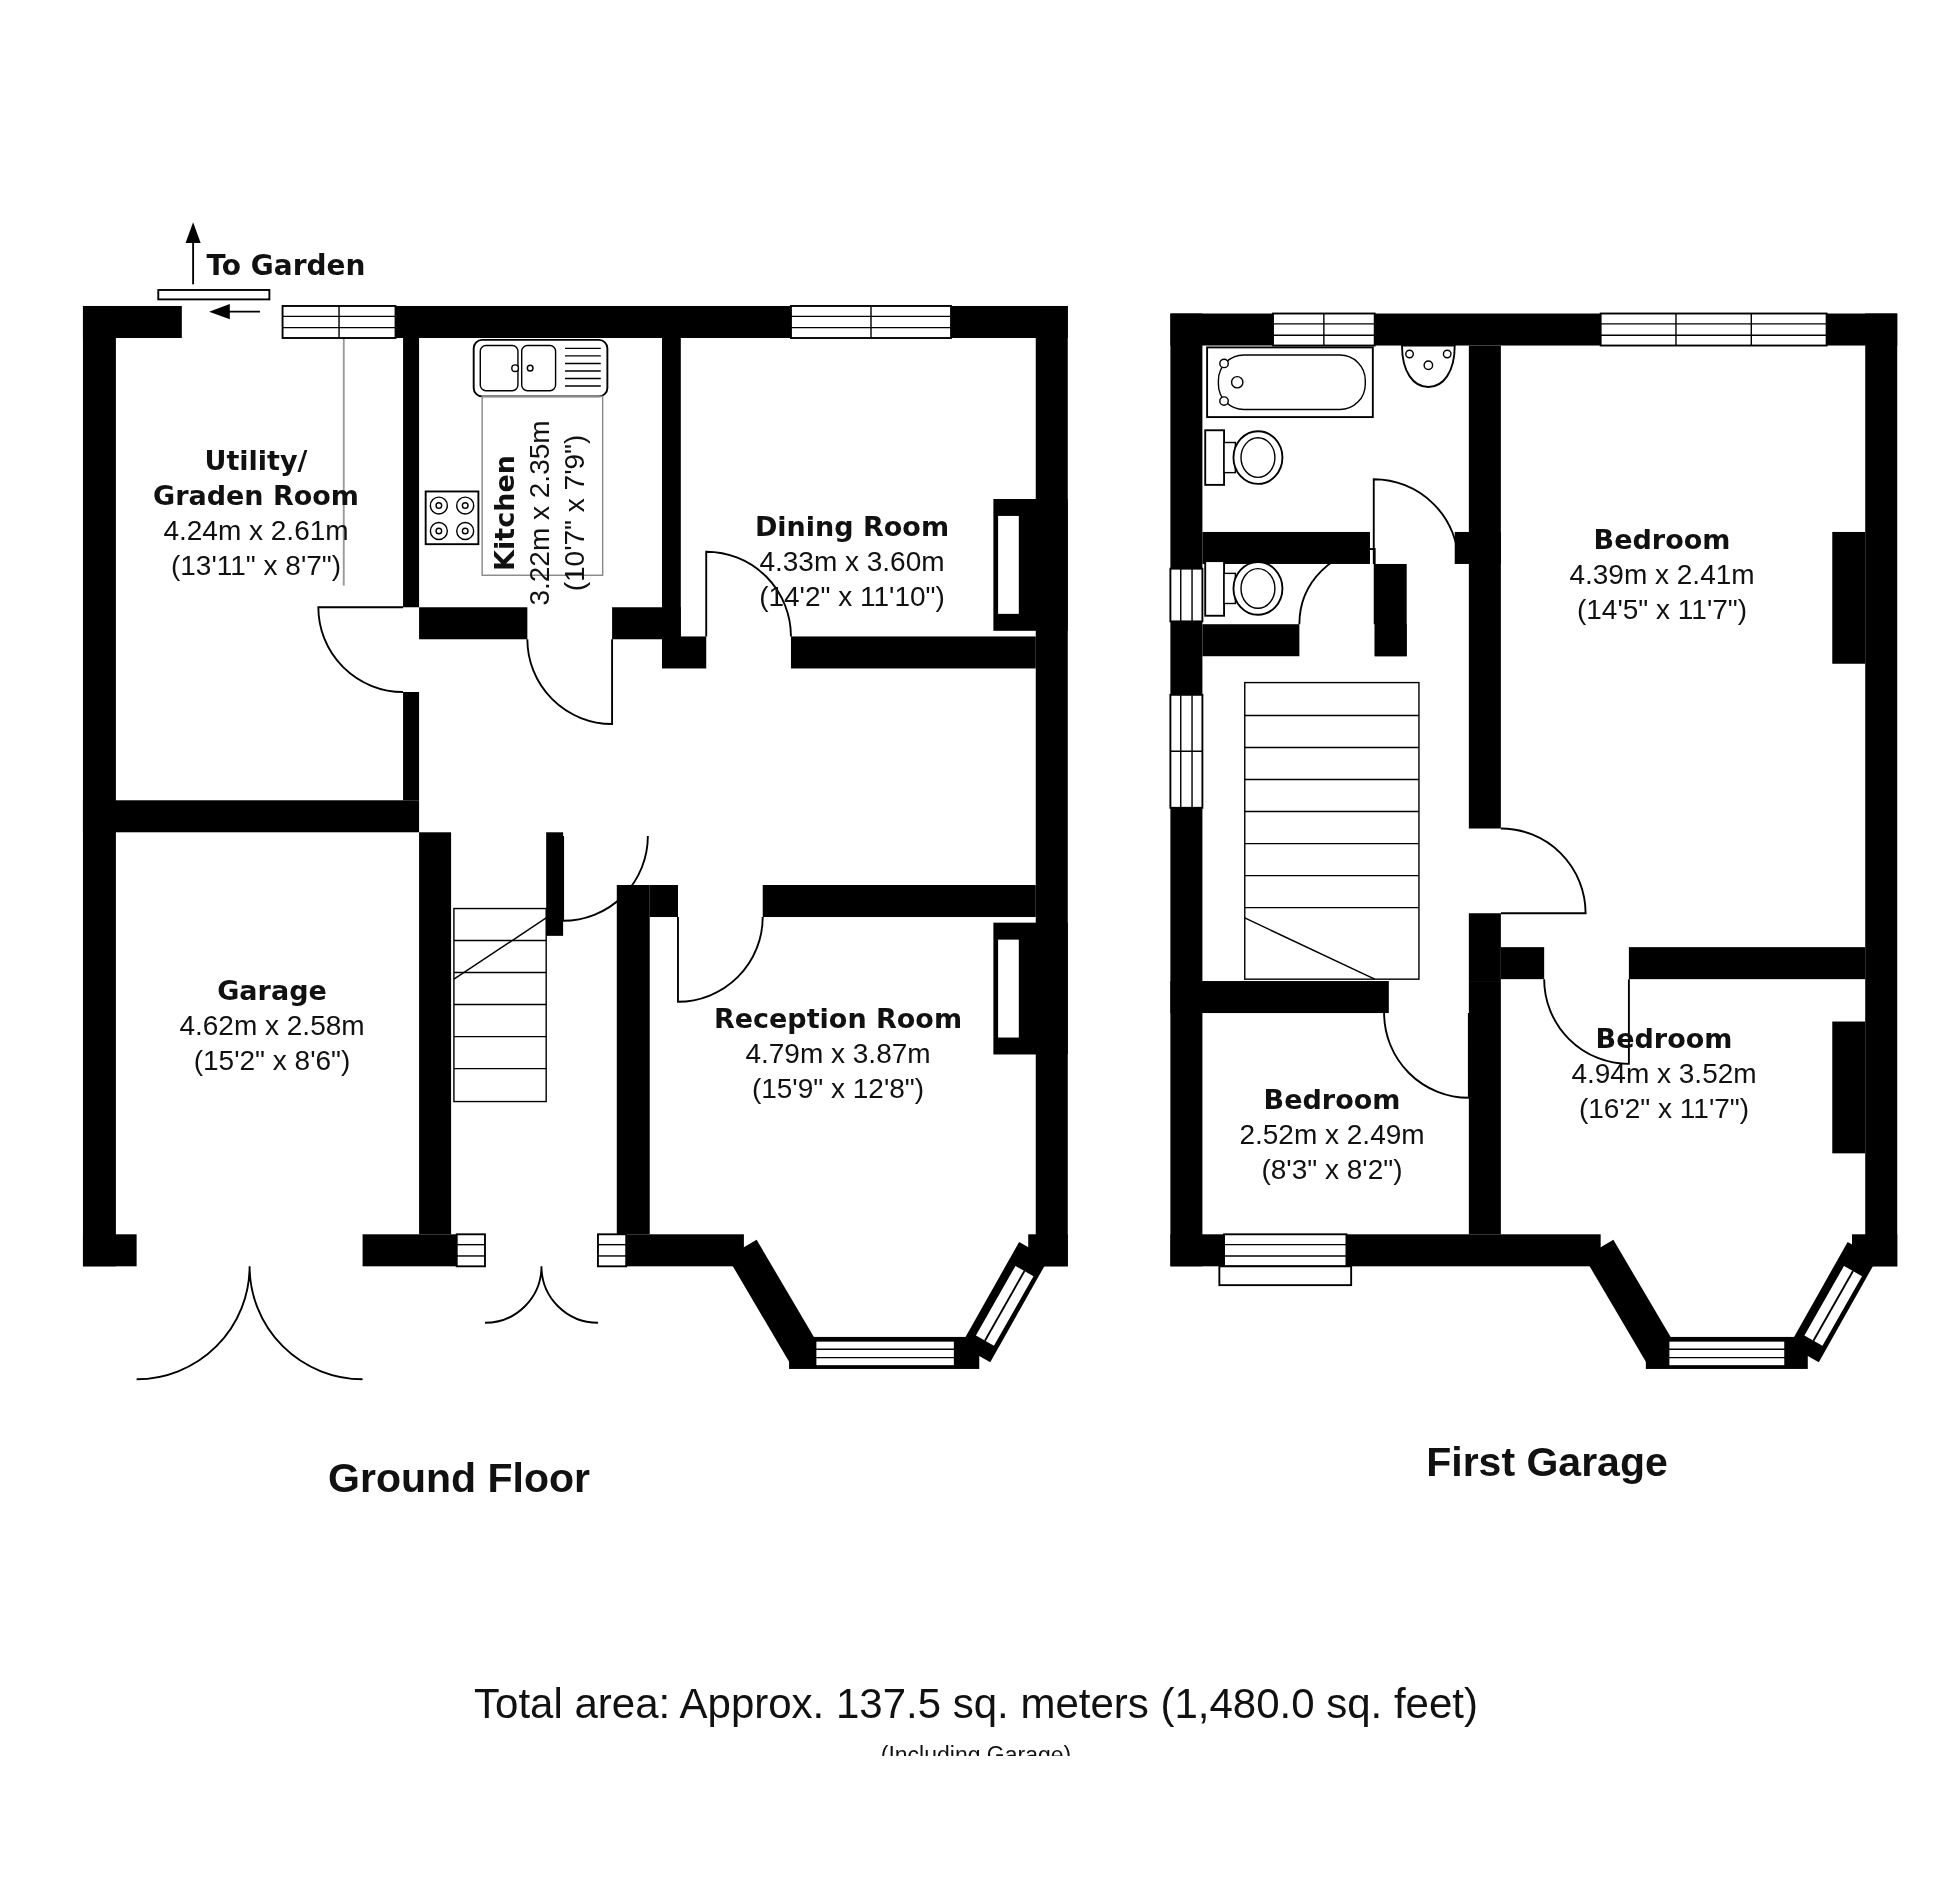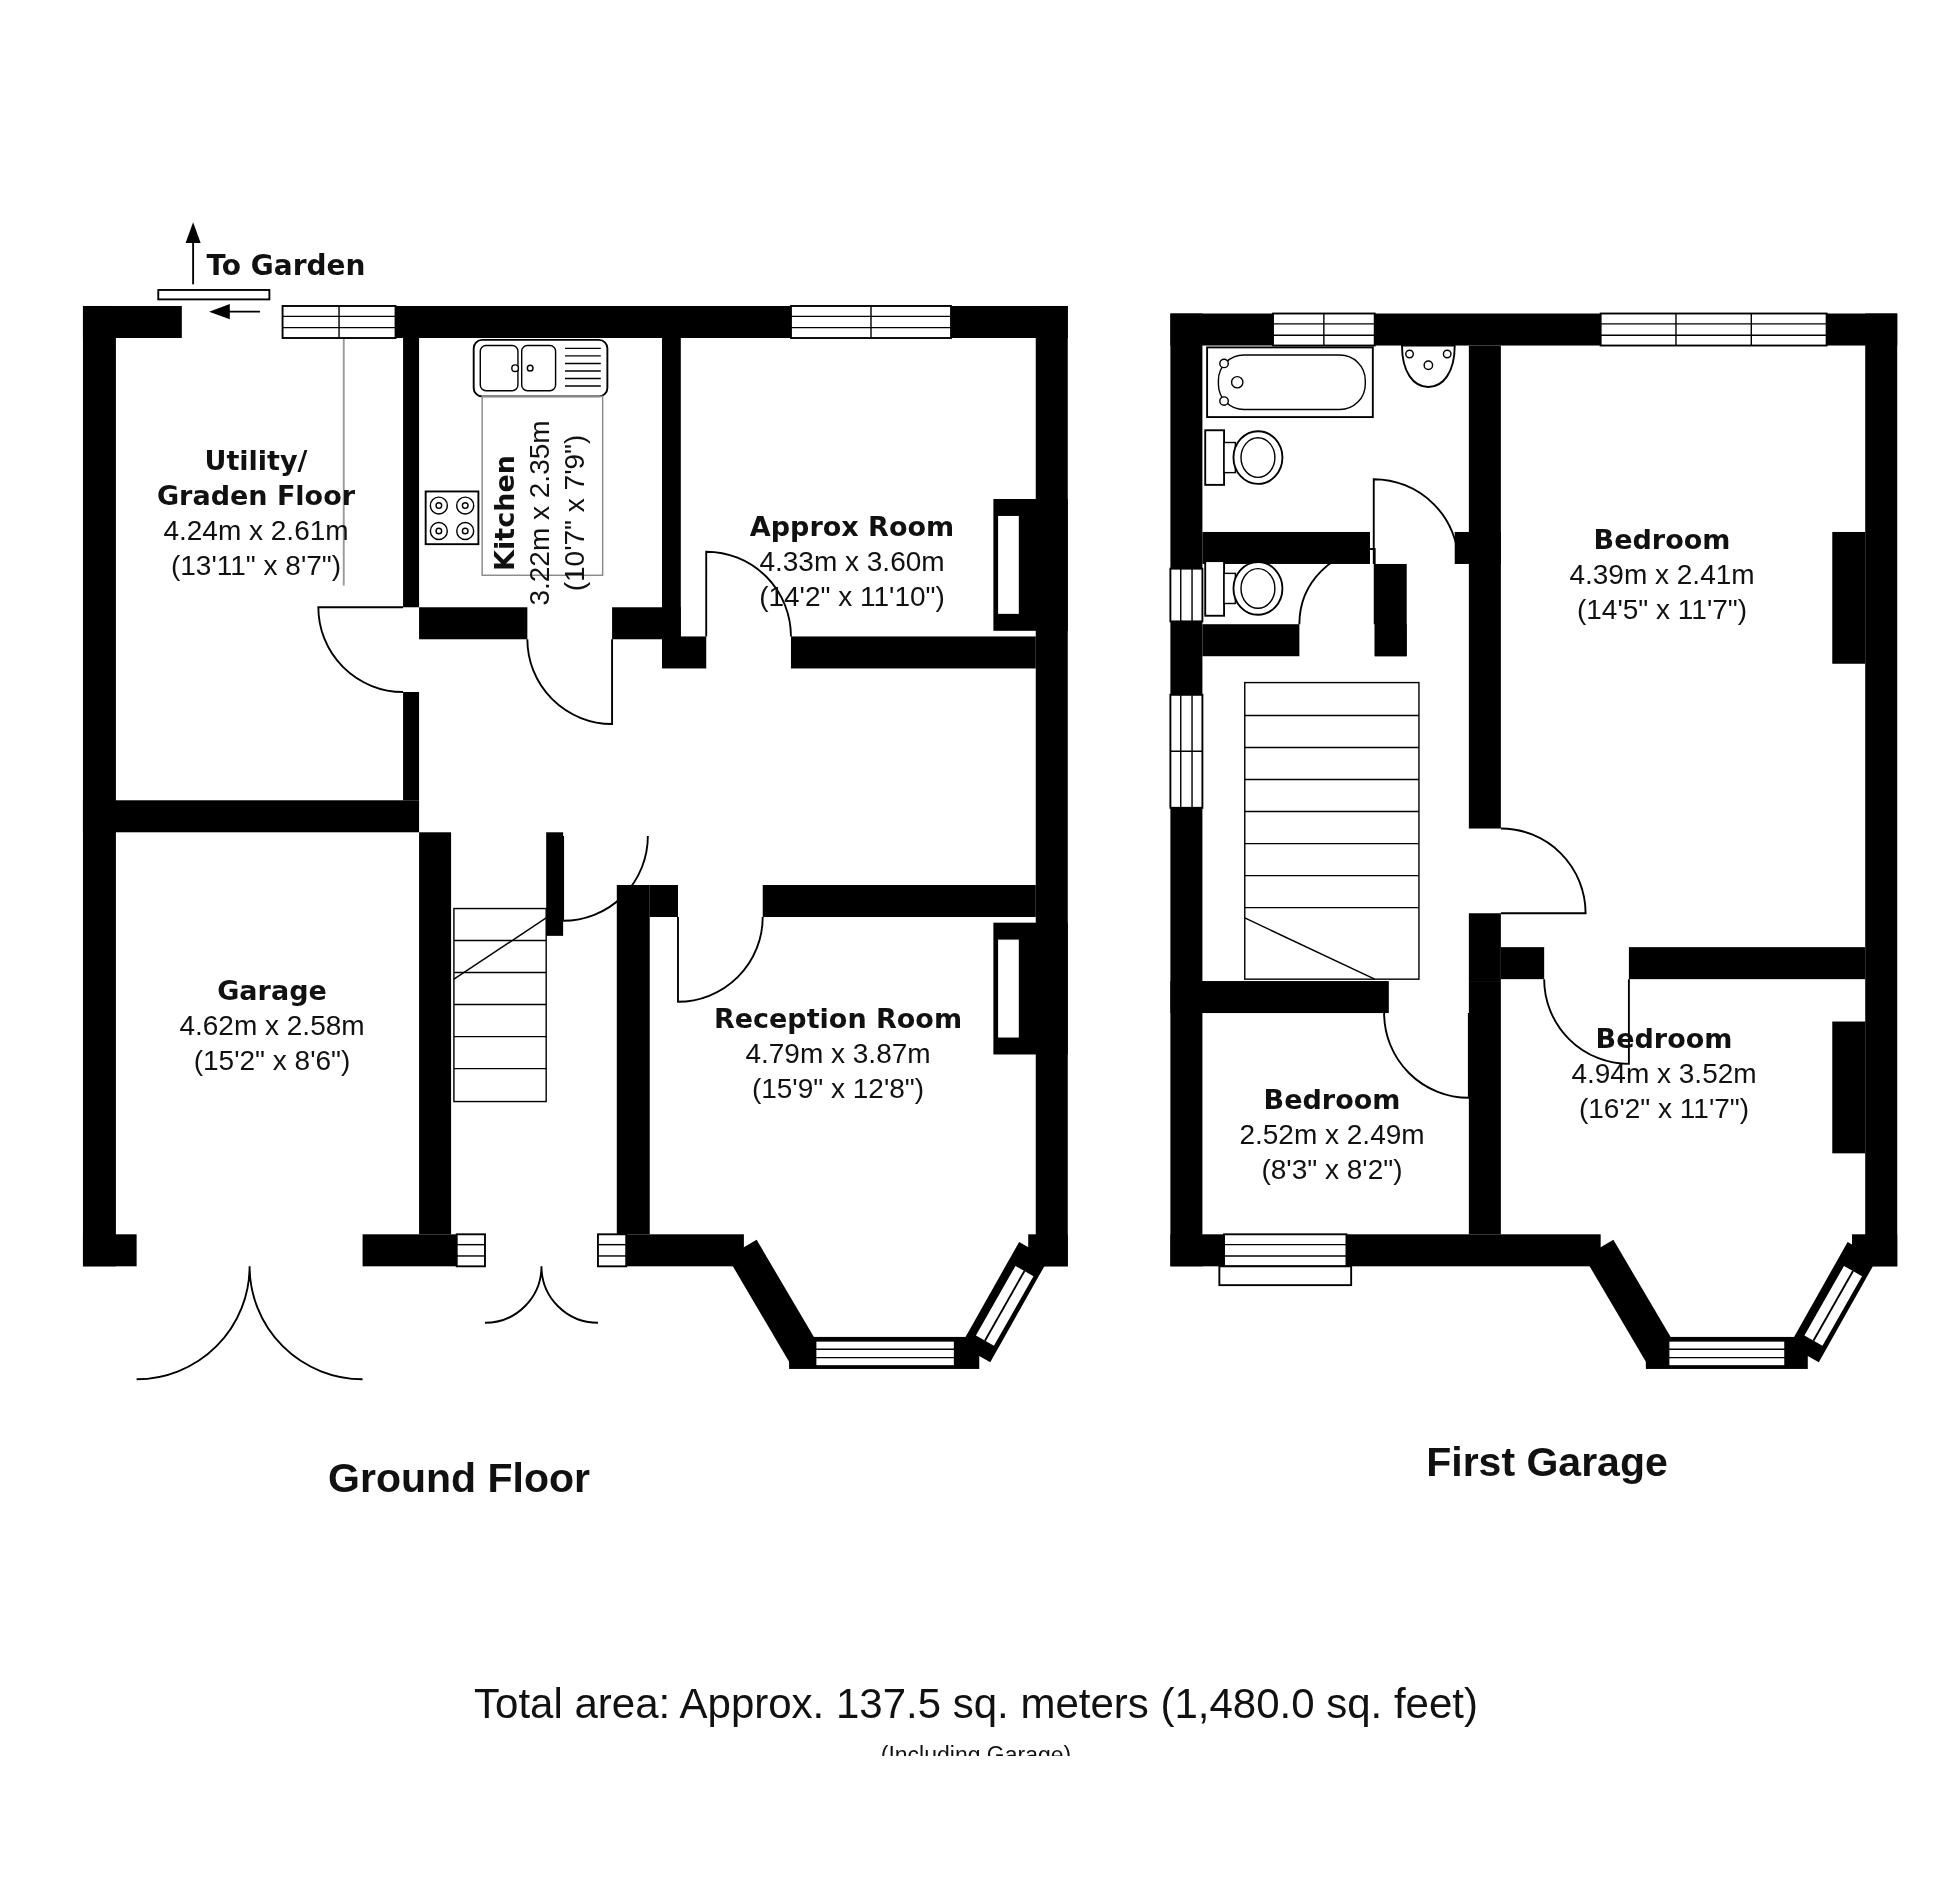--- a/index.html
+++ b/index.html
@@ -272,33 +272,33 @@
       <line x1="1322" y1="964" x2="1507" y2="964"></line>
       <line x1="1322" y1="975" x2="1460" y2="1040"></line>
     </g>
   </g>
 </svg>
 
 <div class="garden-label" style="left:286px;top:265px">To Garden</div>
 
 <div class="room-label" style="left:256px;top:513px">
   <span class="room-name">Utility/</span>
-  <span class="room-name">Graden Floor</span>
+  <span class="room-name">Graden Room</span>
   <span class="room-dims">4.24m x 2.61m</span>
   <span class="room-dims">(13'11" x 8'7")</span>
 </div>
 
 <div class="room-label rotated" style="left:539px;top:513px">
   <span class="room-name">Kitchen</span>
   <span class="room-dims">3.22m x 2.35m</span>
   <span class="room-dims">(10'7" x 7'9")</span>
 </div>
 
 <div class="room-label" style="left:852px;top:561px">
-  <span class="room-name">Approx Room</span>
+  <span class="room-name">Dining Room</span>
   <span class="room-dims">4.33m x 3.60m</span>
   <span class="room-dims">(14'2" x 11'10")</span>
 </div>
 
 <div class="room-label" style="left:272px;top:1025px">
   <span class="room-name">Garage</span>
   <span class="room-dims">4.62m x 2.58m</span>
   <span class="room-dims">(15'2" x 8'6")</span>
 </div>
 

